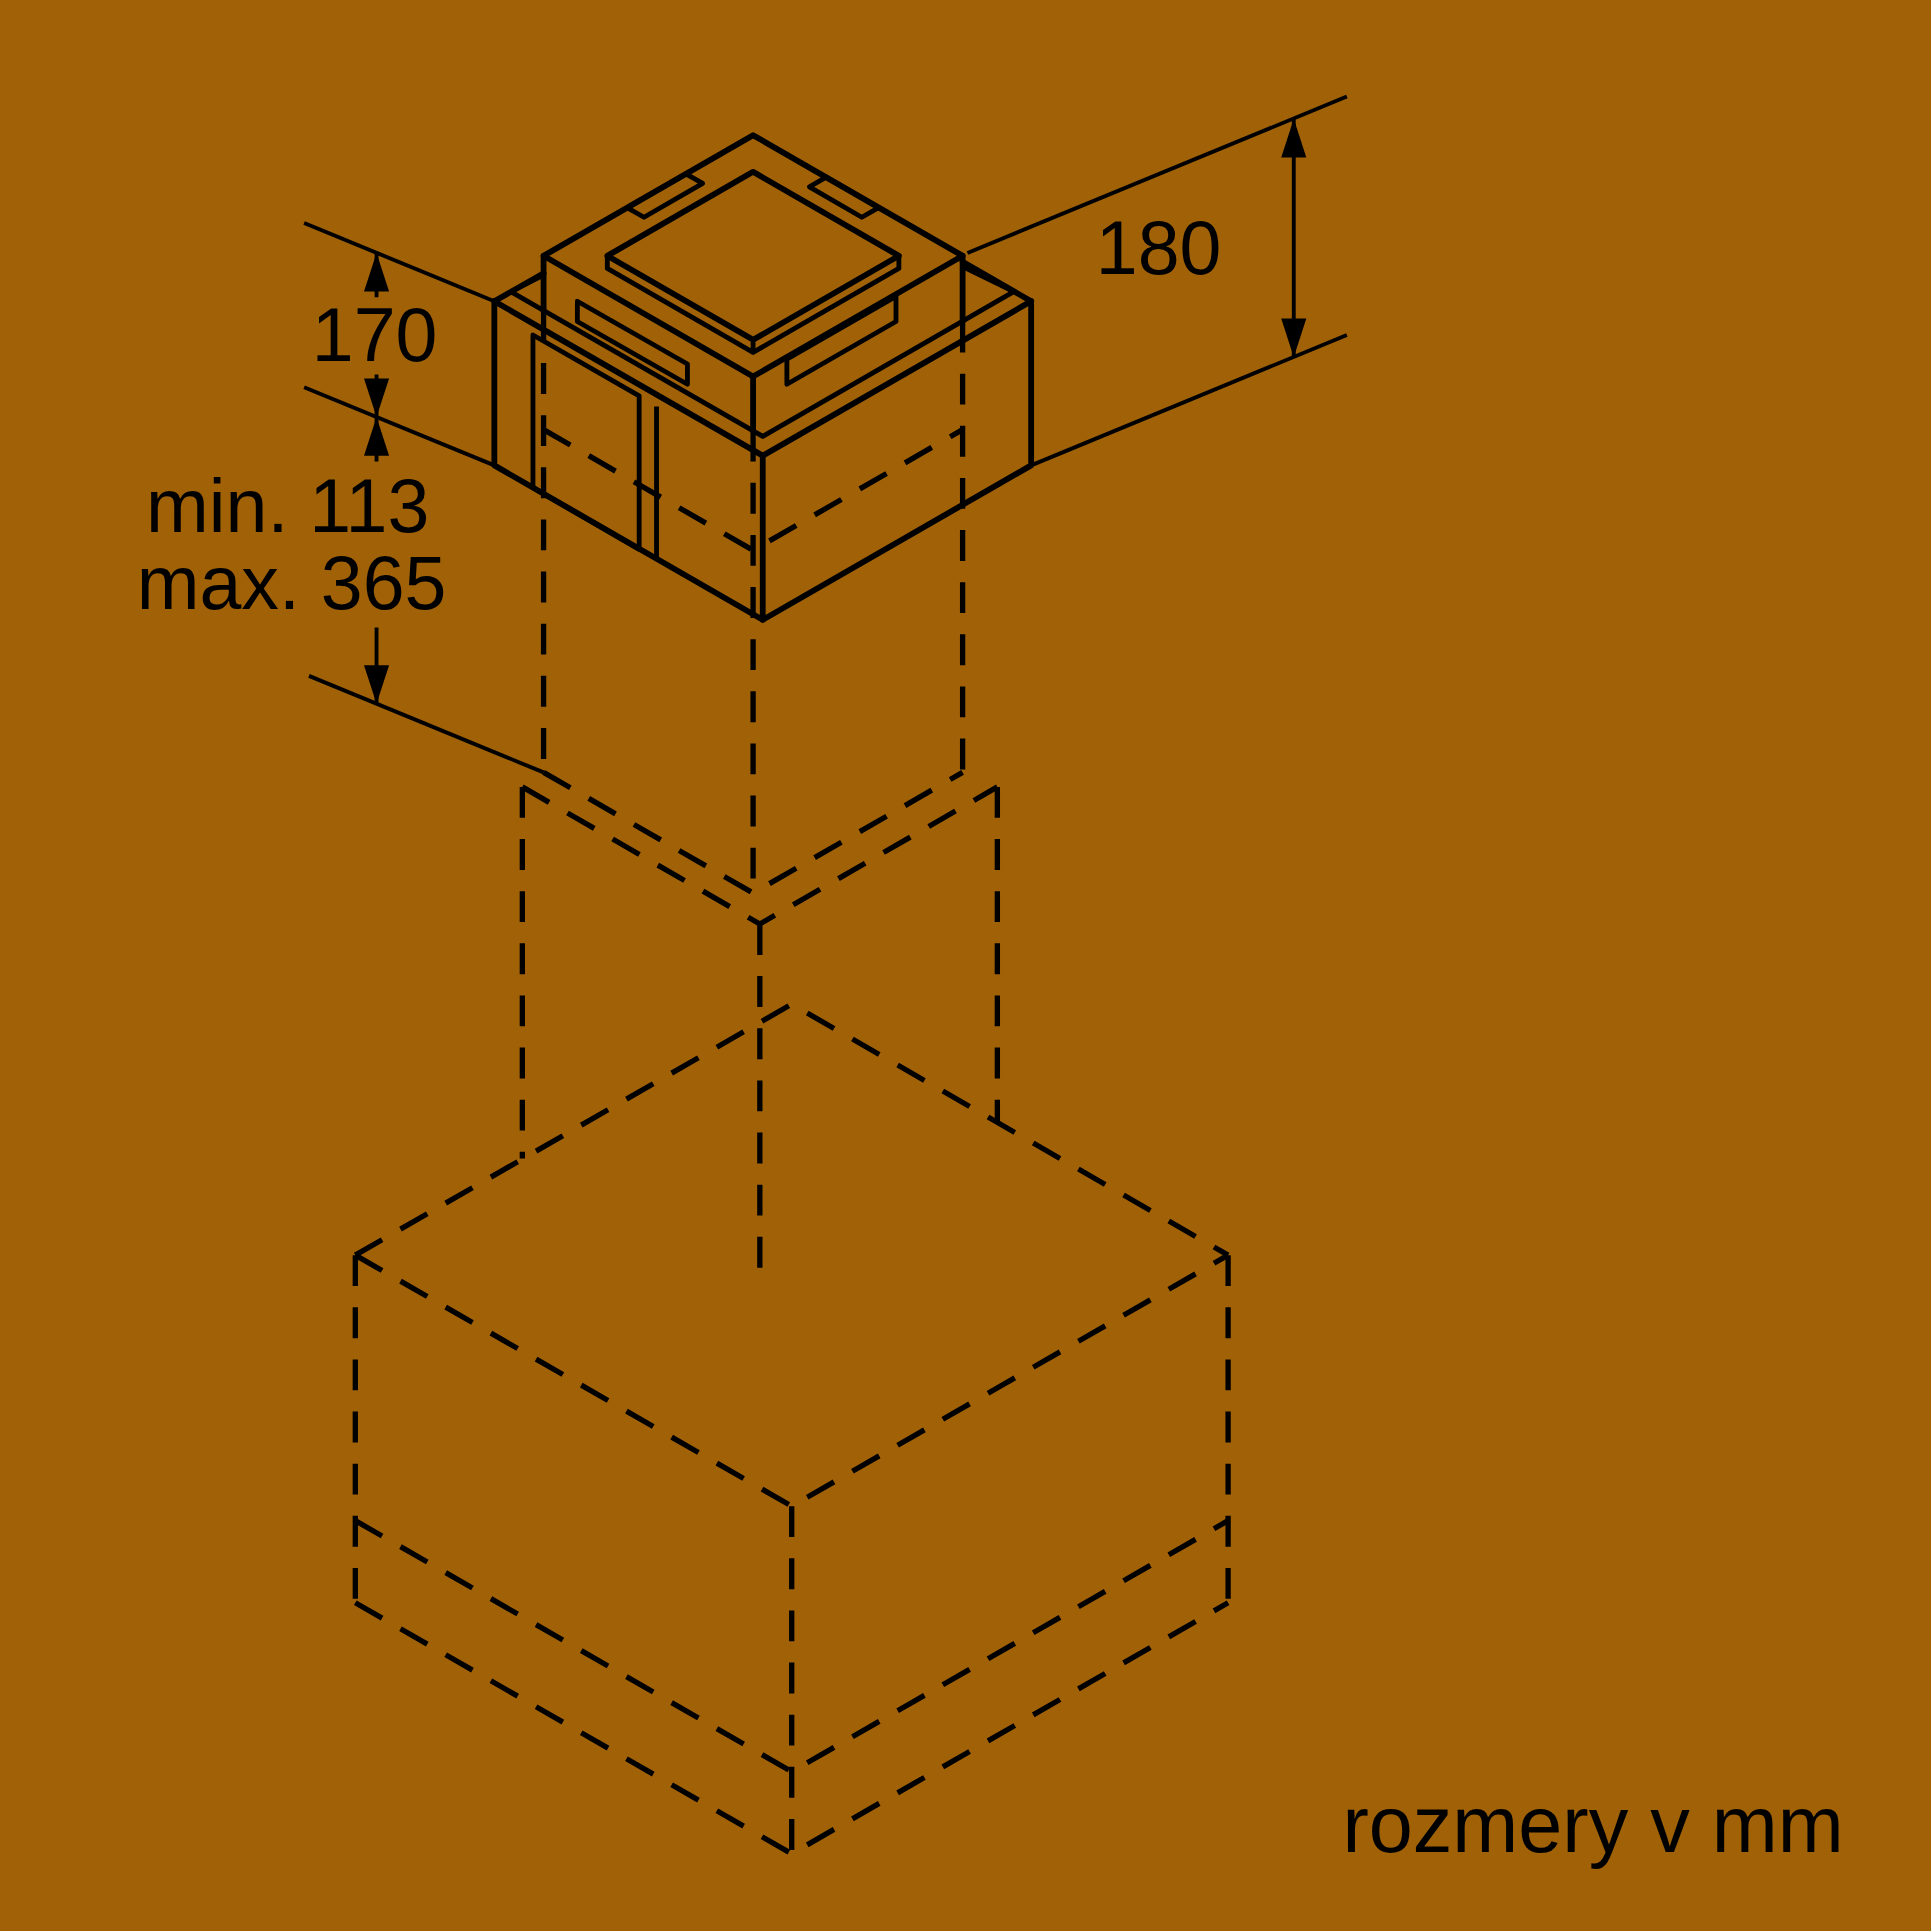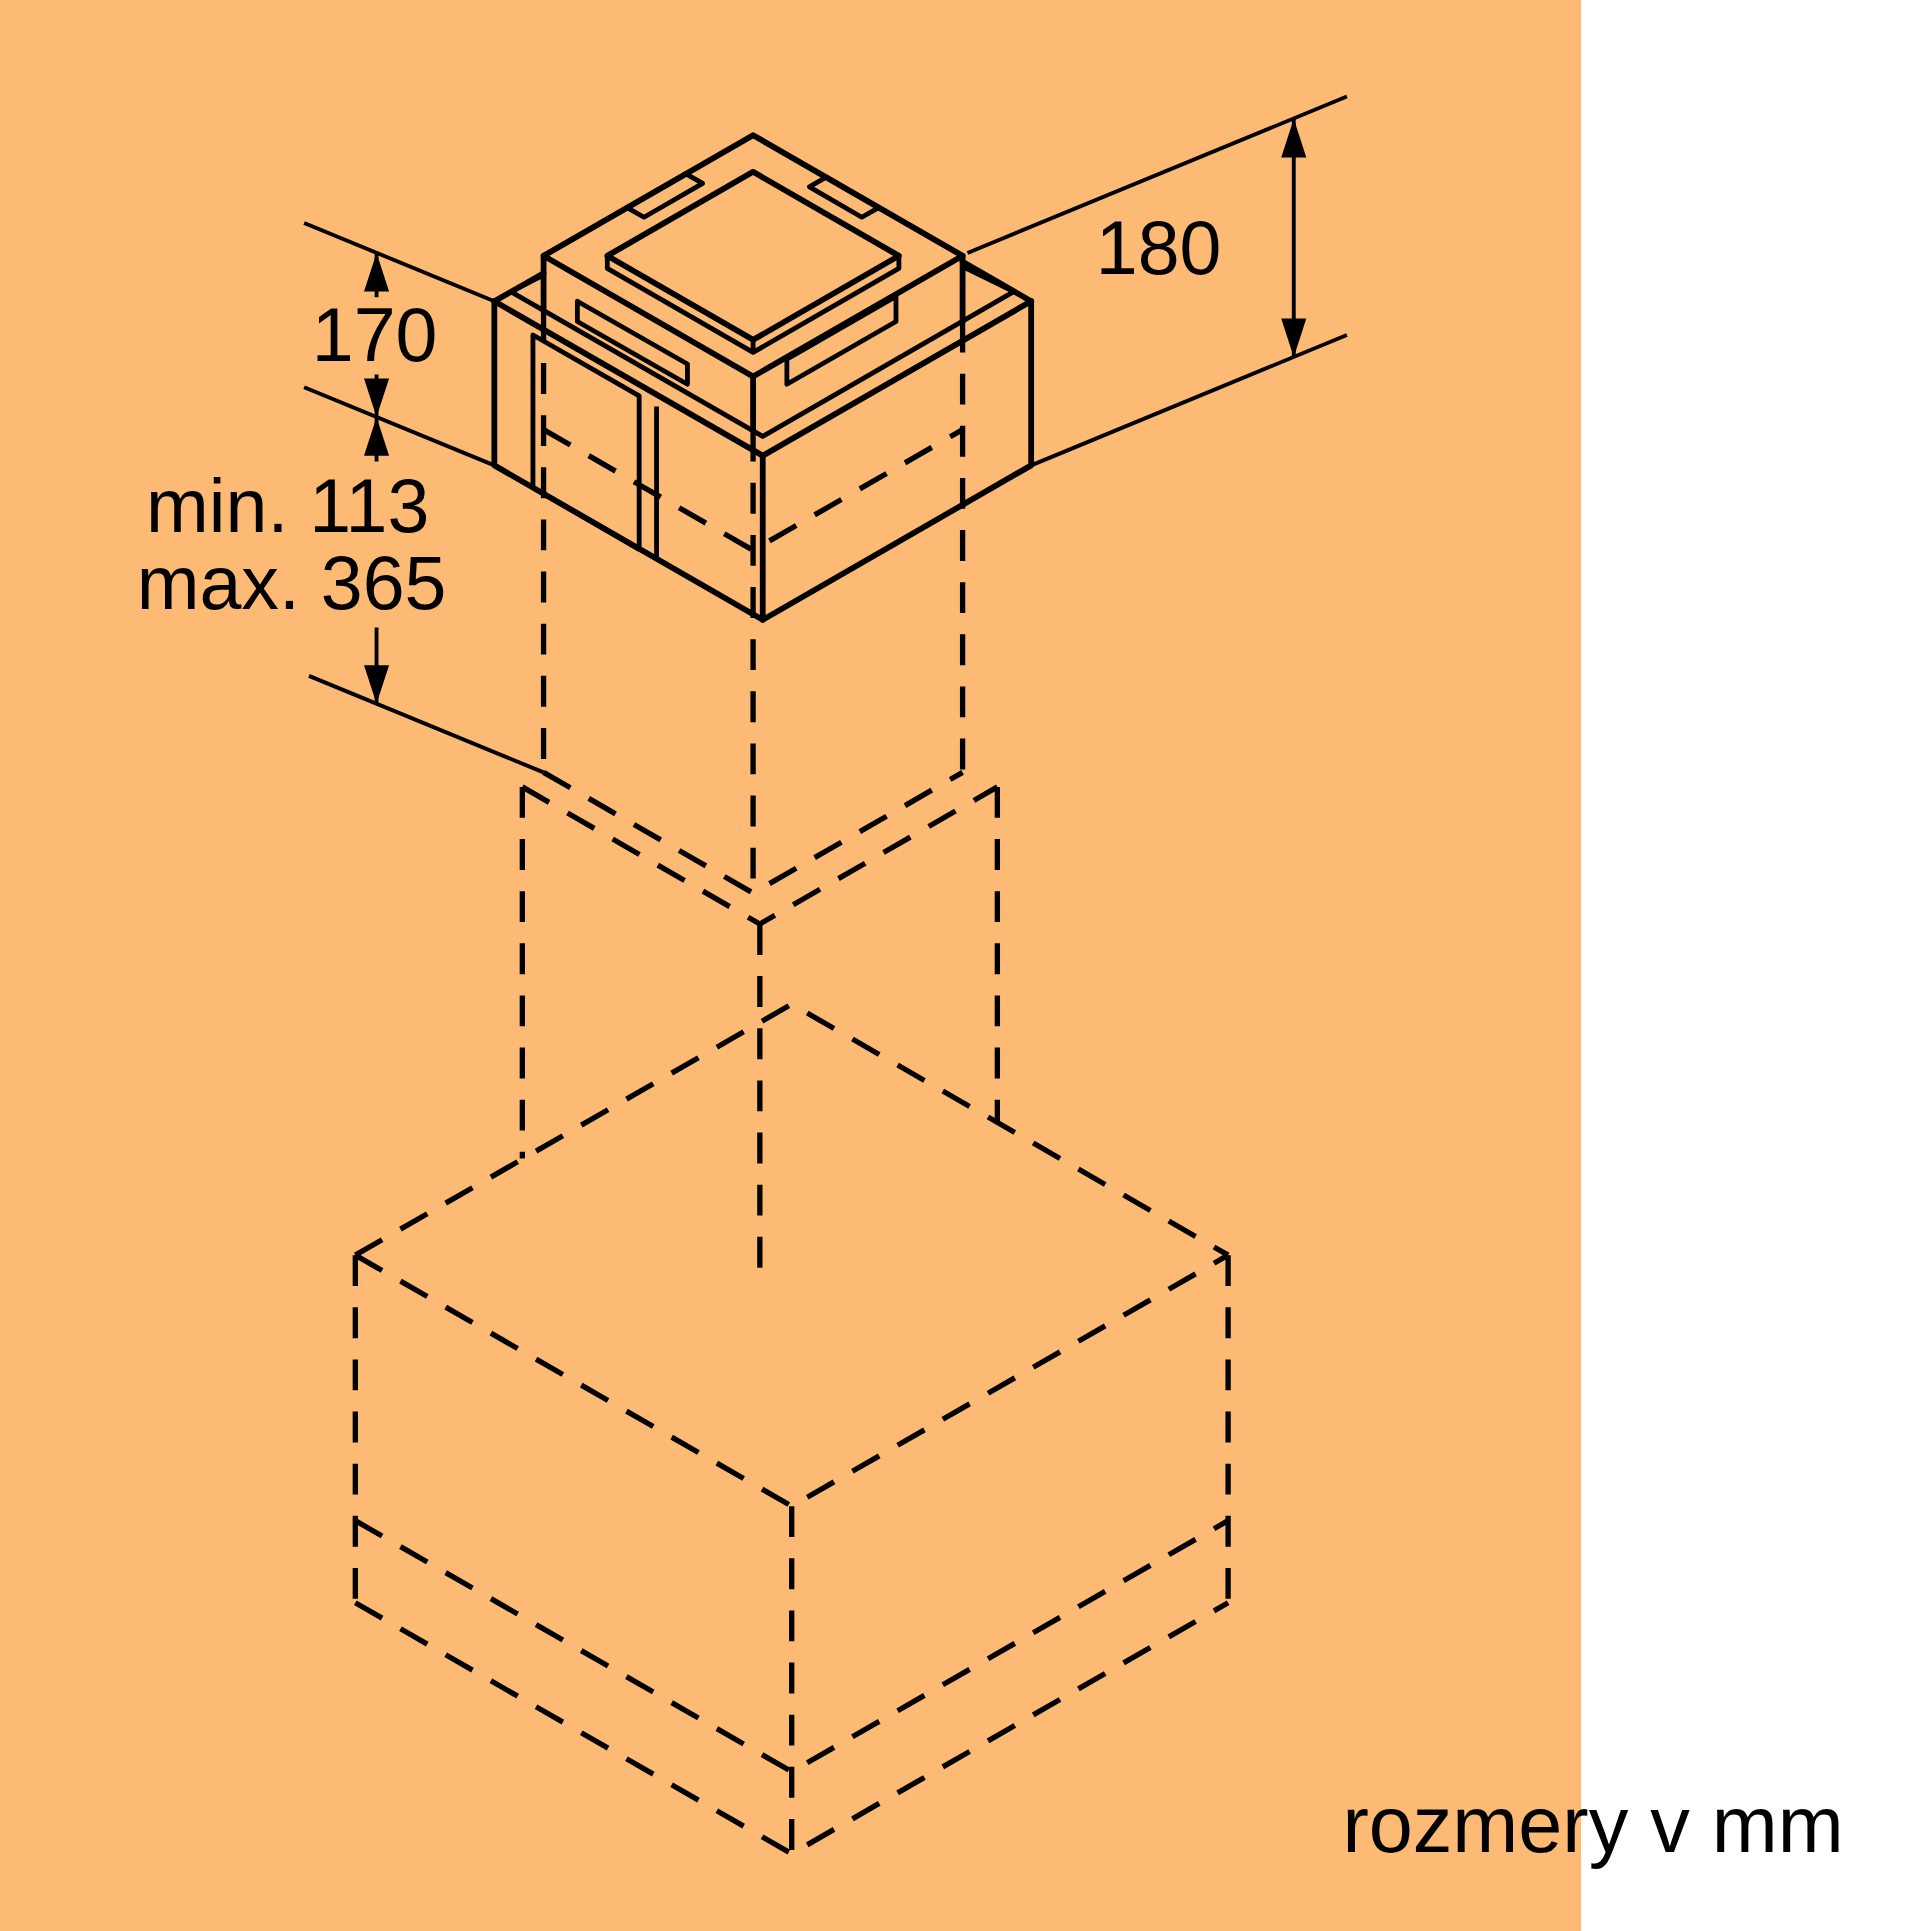--- a/index.html
+++ b/index.html
@@ -2,23 +2,23 @@
 <html><head>
 <meta charset="utf-8">
 <style>
   html, body {
     margin: 0;
     padding: 0;
     background: #ffffff;
   }
   .stage {
     position: relative;
-    width: 1581px;
+    width: 1931px;
     height: 1931px;
-    background: #fdba74;
+    background: #a16207;
     font-family: "Liberation Sans", "DejaVu Sans", sans-serif;
   }
   svg { display: block; }
   .solid {
     fill: none;
     stroke: #000000;
     stroke-width: 6;
     stroke-linejoin: round;
     stroke-linecap: round;
   }

